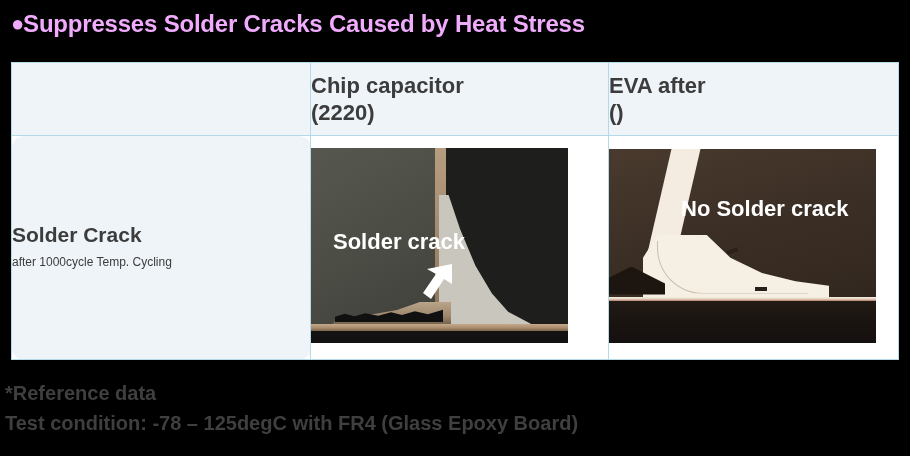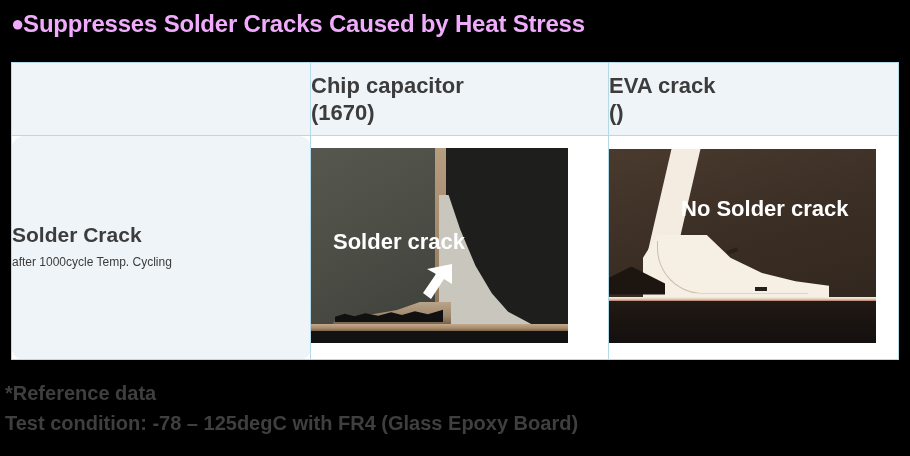--- a/index.html
+++ b/index.html
@@ -263,24 +263,24 @@
     <col class="col-chip">
     <col class="col-eva">
   </colgroup>
   <tbody>
     <tr class="hdr-row">
       <td>
         <div class="hdr-text"></div>
       </td>
       <td>
         <div class="hdr-text">Chip capacitor</div>
-        <div class="hdr-text">(1670)</div>
-      </td>
-      <td>
-        <div class="hdr-text">EVA crack</div>
+        <div class="hdr-text">(2220)</div>
+      </td>
+      <td>
+        <div class="hdr-text">EVA after</div>
         <div class="hdr-text">()</div>
       </td>
     </tr>
 
     <tr class="body-row">
       <td class="cell-label">
         <div class="label-main">Solder Crack</div>
         <div class="label-sub">after 1000cycle Temp. Cycling</div>
       </td>
 

